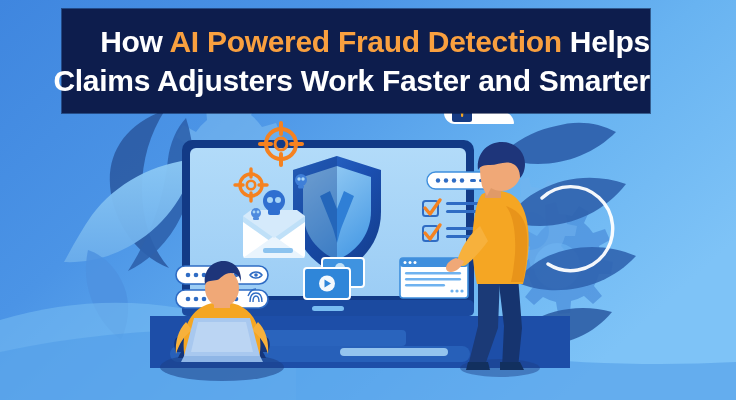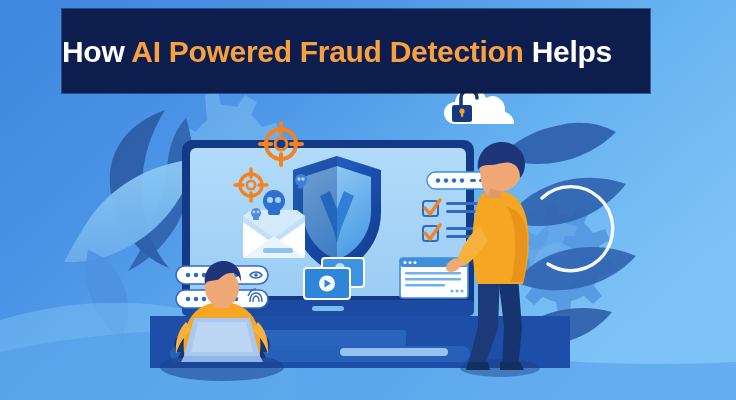--- a/index.html
+++ b/index.html
@@ -9,23 +9,23 @@
   }
   #stage{
     position:relative;width:736px;height:400px;overflow:hidden;
     background:linear-gradient(115deg,#3f86df 0%,#4a92e5 28%,#63aef0 62%,#7ec3f7 100%);
   }
   .layer{position:absolute;left:0;top:0;width:736px;height:400px;}
   svg.layer{display:block;}
 
   
   #title-banner{
-    position:absolute;left:62px;top:9px;width:588px;height:84px;
+    position:absolute;left:62px;top:9px;width:588px;height:104px;
     background:#0d1d4d;
-    display:flex;flex-direction:column;align-items:flex-start;justify-content:center;
+    display:flex;flex-direction:column;align-items:flex-end;justify-content:center;
     z-index:40;
     box-shadow:0 0 0 1px rgba(10,22,60,.55);
   }
   .title-line{
     color:#ffffff;
     font-family:"Liberation Sans",sans-serif;
     font-weight:bold;
     font-size:30px;
     line-height:39px;
     letter-spacing:-0.3px;
@@ -295,15 +295,16 @@
       <path fill="#e09a68" d="M485 182 l16 0 0 16 -16 0 z"></path>
       <path fill="#f0a877" d="M480 168 c0 -14 10 -24 22 -24 c12 0 20 10 20 23 c0 14 -9 24 -20 24 c-4 0 -8 -1 -11 -3 l-4 8 -5 -10 c-1 -5 -2 -11 -2 -18 z"></path>
       <path fill="#1e357a" d="M478 170 c-2 -16 9 -28 24 -28 c14 0 23 10 23 22 c0 6 -2 11 -5 14 c0 -8 -3 -13 -9 -15 c-7 -2 -14 2 -21 2 c-6 0 -10 1 -12 5 z"></path>
     </g>
   </svg>
 
   <div id="title-banner">
     <div class="title-line">
       <span>How </span><span class="title-accent">AI Powered Fraud Detection</span><span> Helps</span>
     </div>
+    <div class="title-line">Claims Adjusters Work Faster and Smarter</div>
   </div>
 
 </div>
 
 </body></html>

